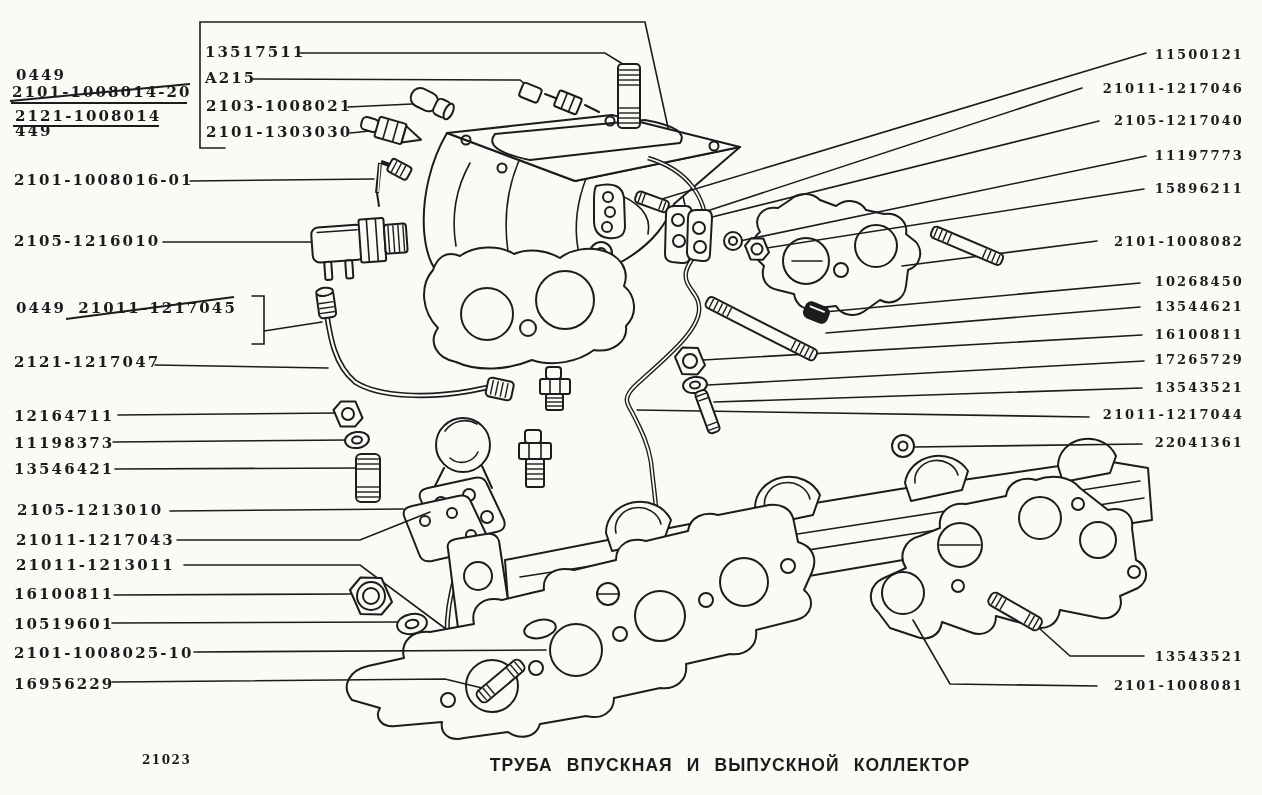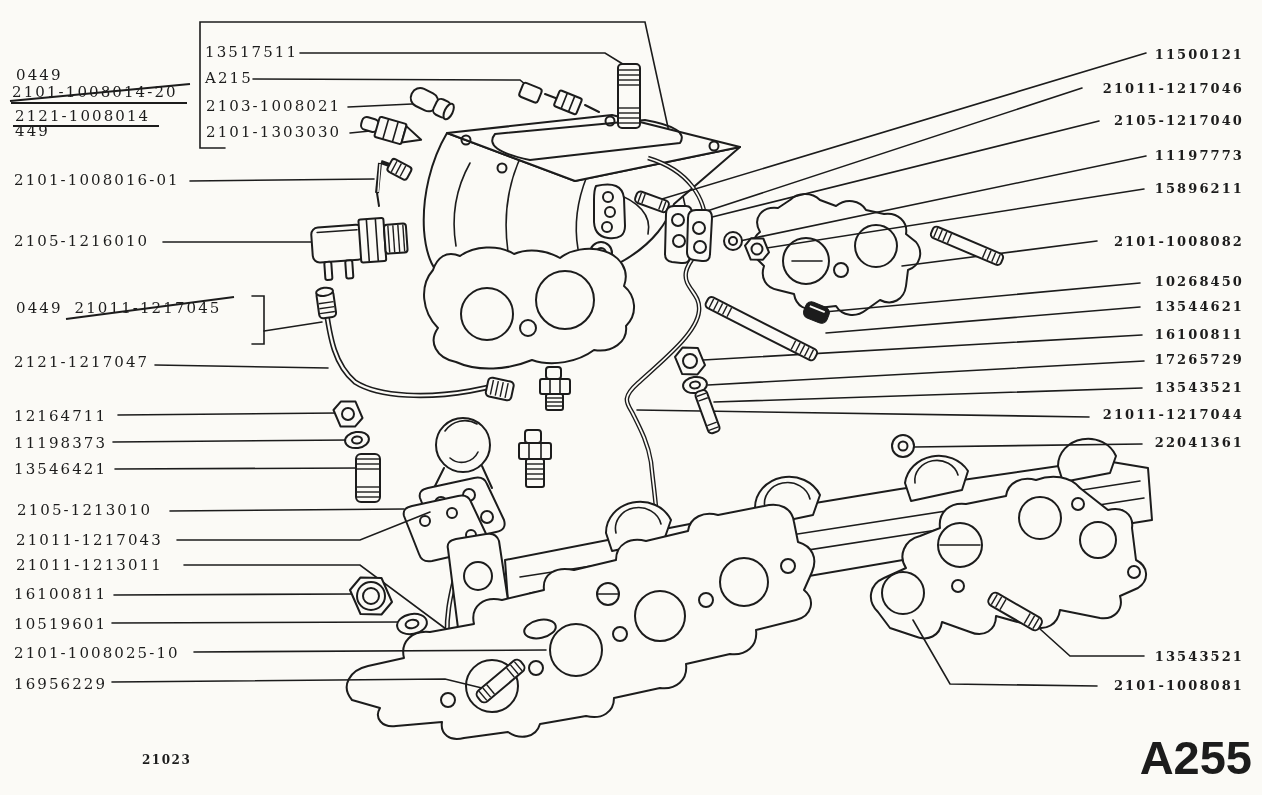--- a/index.html
+++ b/index.html
@@ -1,19 +1,19 @@
 <!DOCTYPE html>
 <html><head>
 <meta charset="utf-8">
 <style>
   html,body{margin:0;padding:0;background:#e8e8e8;}
   #page{position:relative;width:1262px;height:795px;background:#fbfaf6;overflow:hidden;
         font-family:"DejaVu Serif", serif;color:#1c1c1c;}
   svg{position:absolute;left:0;top:0;}
-  .lbl{position:absolute;font-size:15px;font-weight:400;letter-spacing:2.1px;white-space:nowrap;line-height:17px;}
+  .lbl{position:absolute;font-size:15px;font-weight:700;letter-spacing:2.1px;white-space:nowrap;line-height:17px;}
   .rlbl{position:absolute;right:18px;text-align:left;font-size:13px;font-weight:700;letter-spacing:2.1px;white-space:nowrap;line-height:17px;}
   .footer-title{position:absolute;left:440px;top:755px;width:580px;text-align:center;
         font-family:"Liberation Sans",sans-serif;font-weight:bold;font-size:17.5px;
         letter-spacing:1.1px;word-spacing:8px;}
   .page-code{position:absolute;right:10px;top:730px;font-family:"Liberation Sans",sans-serif;
         font-weight:bold;font-size:47px;letter-spacing:0px;}
   .cat-code{position:absolute;left:142px;top:753px;font-size:12px;font-weight:700;letter-spacing:1.5px;}
   .ln{fill:none;stroke:#1c1c1c;stroke-width:2;stroke-linecap:round;stroke-linejoin:round;}
   .thin{fill:none;stroke:#1c1c1c;stroke-width:1.6;stroke-linecap:round;}
   .pt{fill:#fbfaf6;stroke:#1c1c1c;stroke-width:2;stroke-linejoin:round;}
@@ -462,21 +462,21 @@
   <div class="rlbl" style="top:298px">13544621</div>
   <div class="rlbl" style="top:326px">16100811</div>
   <div class="rlbl" style="top:351px">17265729</div>
   <div class="rlbl" style="top:379px">13543521</div>
   <div class="rlbl" style="top:406px">21011-1217044</div>
   <div class="rlbl" style="top:434px">22041361</div>
   <div class="rlbl" style="top:648px">13543521</div>
   <div class="rlbl" style="top:677px">2101-1008081</div>
 
   <div class="cat-code">21023</div>
-  <div class="page-code">A255</div>
+  <div class="footer-title">ТРУБА ВПУСКНАЯ И ВЫПУСКНОЙ КОЛЛЕКТОР</div>
 
   <svg width="1262" height="795" viewBox="0 0 1262 795" style="pointer-events:none">
     <line x1="11" y1="103" x2="187" y2="103" stroke="#1c1c1c" stroke-width="2"></line>
     <line x1="13" y1="126" x2="159" y2="126" stroke="#1c1c1c" stroke-width="2"></line>
     <line x1="10" y1="101" x2="190" y2="84" stroke="#1c1c1c" stroke-width="2"></line>
     <line x1="66" y1="319" x2="234" y2="297" stroke="#1c1c1c" stroke-width="2"></line>
   </svg>
 
 </div>
 

